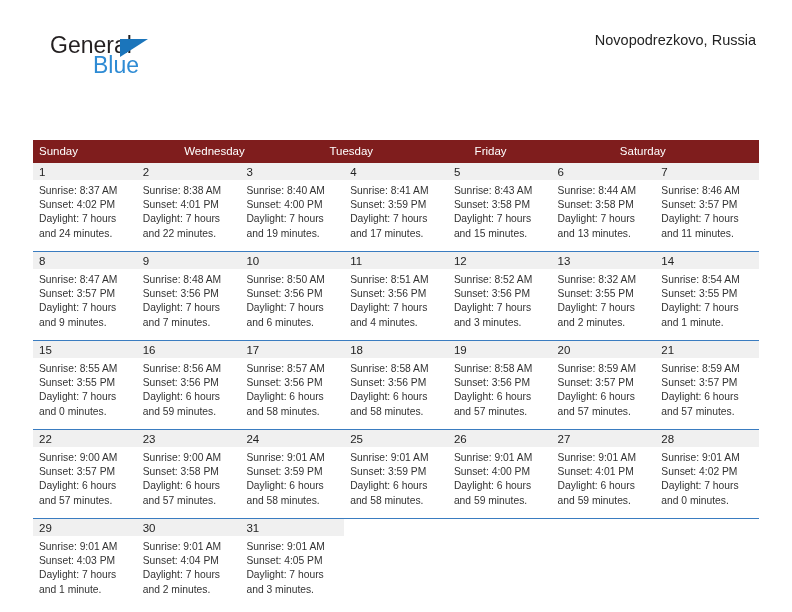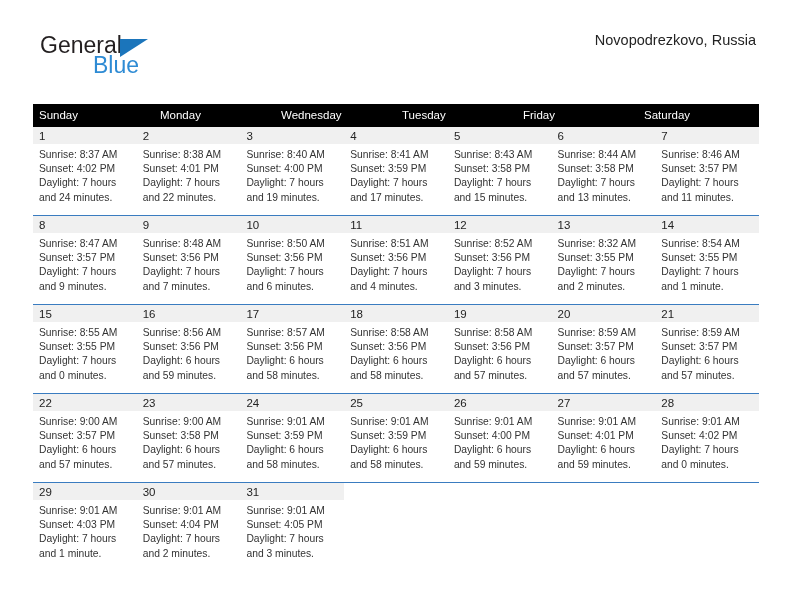--- a/index.html
+++ b/index.html
@@ -34,21 +34,21 @@
 
   .logo {
     position: absolute;
     left: 34px;
     top: 34px;
     width: 200px;
     height: 56px;
   }
   .logo-general {
     position: absolute;
-    left: 6px;
+    left: 16px;
     top: 0;
     font-size: 23px;
     font-weight: 400;
     color: #231f20;
     letter-spacing: 0px;
     line-height: 23px;
     white-space: nowrap;
   }
   .logo-triangle {
     position: absolute;
@@ -96,21 +96,22 @@
   .calendar {
     position: absolute;
     left: 33px;
     top: 104px;
     width: 726px;
   }
 
   .weekday-row {
     display: flex;
     width: 100%;
-    background: #000000;
+    background: #7f1d1d;
+    margin-top: 36px;
   }
   .weekday-cell {
     flex: 1 1 0;
     box-sizing: border-box;
     padding: 4px 0 4px 6px;
     font-size: 11.5px;
     color: #ffffff;
     line-height: 15px;
     white-space: nowrap;
   }
@@ -171,21 +172,20 @@
 
     <div class="title-block">
       <div class="cal-subtitle">Novopodrezkovo, Russia</div>
     </div>
 
   </div>
 
   <div class="calendar">
     <div class="weekday-row" id="weekday-row">
         <div class="weekday-cell">Sunday</div>
-        <div class="weekday-cell">Monday</div>
         <div class="weekday-cell">Wednesday</div>
         <div class="weekday-cell">Tuesday</div>
         <div class="weekday-cell">Friday</div>
         <div class="weekday-cell">Saturday</div>
       </div>
     <div id="weeks-container">
         <div class="week-row">
           <div class="day-cell">
             <div class="daynum-bar">
               <span class="daynum">1</span>

